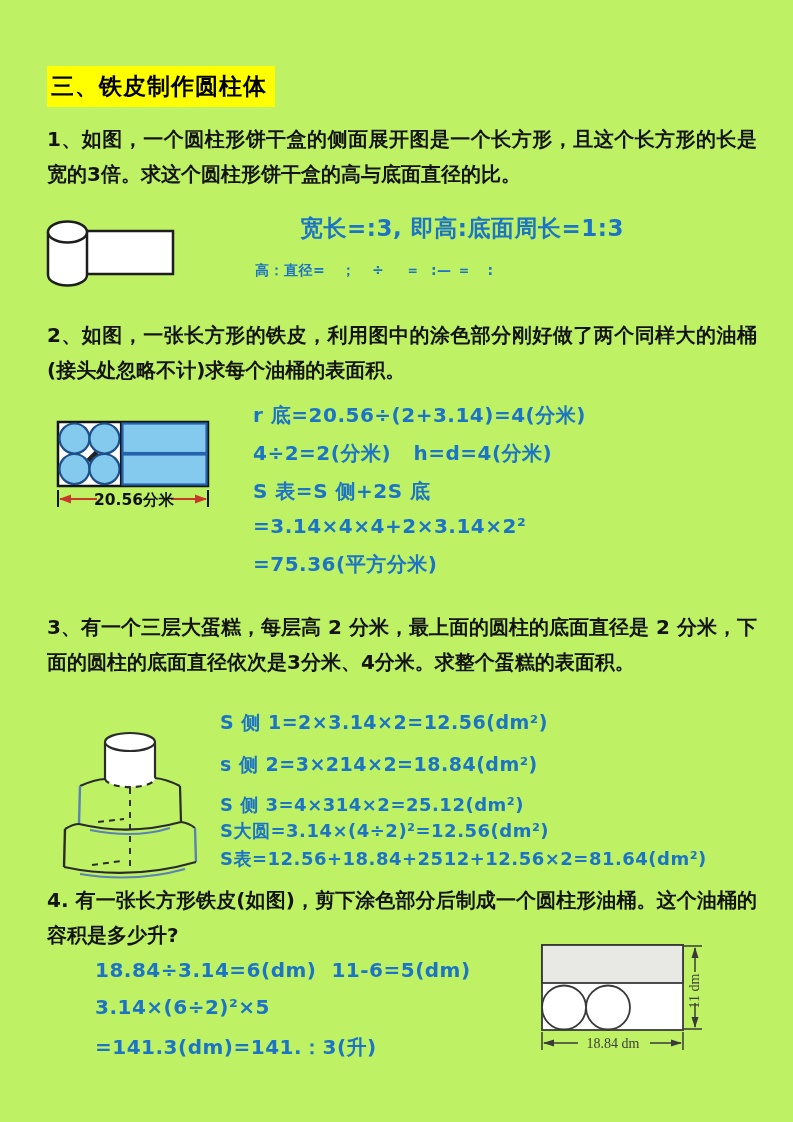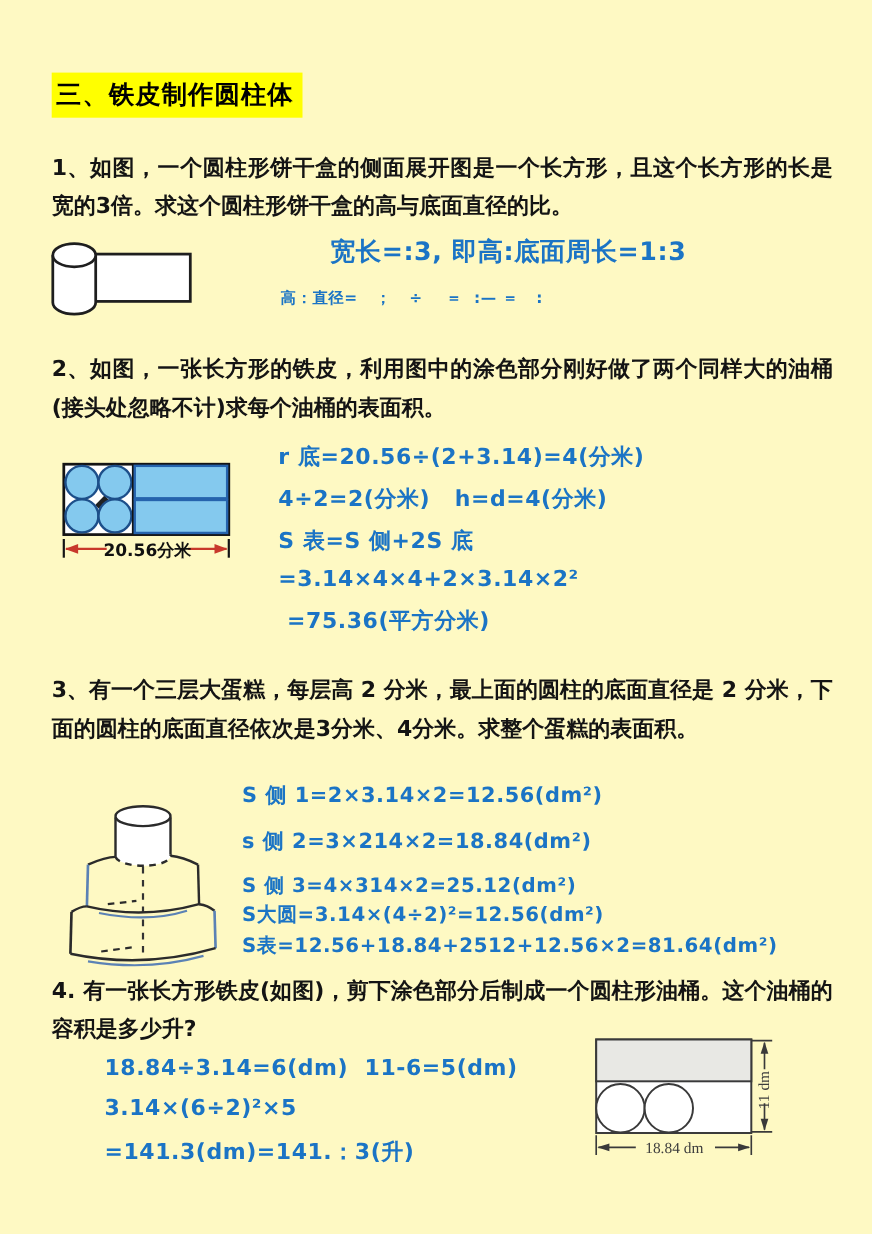--- a/index.html
+++ b/index.html
@@ -1,41 +1,41 @@
 <!DOCTYPE html>
 <html style="--answer-blue: #1b74c5; --highlight-yellow: #ffff00; --fill-blue: #84c9ee; --line-blue: #2563ad; --arrow-red: #c8392b; --gray-fill: #e8e8e4; --ink: #1a1a1a;"><head>
 <meta charset="utf-8">
 <style>
   :root{
     --answer-blue:#1b74c5; --highlight-yellow:#ffff00; --fill-blue:#84c9ee;
     --line-blue:#2563ad; --arrow-red:#c8392b; --gray-fill:#e8e8e4; --ink:#1a1a1a;
   }
   html,body{margin:0;padding:0;background:#fff;}
-  #page{position:relative;width:793px;height:1122px;background:#fef9c3;overflow:hidden;
+  #page{position:relative;width:793px;height:1122px;background:#bef264;overflow:hidden;
         font-family:"DejaVu Sans","Liberation Sans",sans-serif;color:#111;}
   .title{position:absolute;left:47px;top:66px;background:var(--highlight-yellow);
          font-size:23px;font-weight:bold;padding:5px 8px 5px 4px;letter-spacing:1px;color:#000;}
   .ptext{position:absolute;left:47px;width:710px;font-size:20px;line-height:35px;
          font-weight:600;color:#141414;text-align:justify;}
   .ans{position:absolute;color:var(--answer-blue);font-weight:bold;white-space:pre;
        font-size:20px;letter-spacing:0.5px;}
   .ans.small{font-size:18px;}
   svg{position:absolute;overflow:visible;}
   svg text{font-family:"DejaVu Sans","Liberation Sans",sans-serif;}
   .dim-label{font-weight:bold;fill:#111;}
   .dim-serif{font-family:"Liberation Serif","DejaVu Serif",serif;fill:#3c3c3c;}
 </style>
 </head>
 <body>
 
 <div id="page">
 
   <div class="title">三、铁皮制作圆柱体</div>
 
-  <div class="ptext" style="top:135px;">1、如图，一个圆柱形饼干盒的侧面展开图是一个长方形，且这个长方形的长是宽的3倍。求这个圆柱形饼干盒的高与底面直径的比。</div>
+  <div class="ptext" style="top:122px;">1、如图，一个圆柱形饼干盒的侧面展开图是一个长方形，且这个长方形的长是宽的3倍。求这个圆柱形饼干盒的高与底面直径的比。</div>
 
   <svg width="160" height="85" style="left:44px;top:213px;" viewBox="0 0 160 85">
     <rect x="41" y="18" width="88" height="43" fill="#fff" stroke="#1e1e1e" stroke-width="2.5"></rect>
     <path d="M4,19 L4,62 A19.5,10.5 0 0 0 43,62 L43,19 Z" fill="#fff" stroke="none"></path>
     <path d="M4,19 L4,62 A19.5,10.5 0 0 0 43,62 L43,19" fill="none" stroke="#1e1e1e" stroke-width="2.5"></path>
     <ellipse cx="23.5" cy="19" rx="19.5" ry="10.5" fill="#fff" stroke="#1e1e1e" stroke-width="2.5"></ellipse>
   </svg>
 
   <div class="ans" style="left:300px;top:213px;font-size:23px;">宽长=:3, 即高:底面周长=1:3</div>
   <div class="ans" style="left:255px;top:262px;font-size:14px;">高：直径=   ；   ÷    ＝  :— ＝   :</div>
@@ -58,21 +58,21 @@
     <line x1="121" y1="91" x2="156" y2="91" style="stroke:var(--arrow-red)" stroke-width="2.2"></line>
     <polygon points="9,91 21,86.5 21,95.5" style="fill:var(--arrow-red)"></polygon>
     <polygon points="157,91 145,86.5 145,95.5" style="fill:var(--arrow-red)"></polygon>
     <text x="84" y="97" text-anchor="middle" font-size="15.5" class="dim-label">20.56分米</text>
   </svg>
 
   <div class="ans" style="left:253px;top:402px;">r 底=20.56÷(2+3.14)=4(分米)</div>
   <div class="ans" style="left:253px;top:440px;">4÷2=2(分米)   h=d=4(分米)</div>
   <div class="ans" style="left:253px;top:478px;">S 表=S 侧+2S 底</div>
   <div class="ans" style="left:253px;top:514px;">=3.14×4×4+2×3.14×2²</div>
-  <div class="ans" style="left:261px;top:551px;">=75.36(平方分米)</div>
+  <div class="ans" style="left:253px;top:551px;">=75.36(平方分米)</div>
 
   <div class="ptext" style="top:610px;">3、有一个三层大蛋糕，每层高 2 分米，最上面的圆柱的底面直径是 2 分米，下面的圆柱的底面直径依次是3分米、4分米。求整个蛋糕的表面积。</div>
 
   <svg width="160" height="180" style="left:50px;top:702px;" viewBox="0 0 160 180">
     <line x1="80" y1="38" x2="80" y2="168" stroke="#333" stroke-width="2" stroke-dasharray="6,6"></line>
     <path d="M55,40 L55,77 A25,9 0 0 0 105,75 L105,40 Z" fill="#fff" stroke="none"></path>
     <ellipse cx="80" cy="40" rx="25" ry="9" fill="#fff" stroke="#2b2b2b" stroke-width="2.2"></ellipse>
     <line x1="55" y1="41" x2="55" y2="77" stroke="#2b2b2b" stroke-width="2.2"></line>
     <line x1="105" y1="41" x2="105" y2="75" stroke="#2b2b2b" stroke-width="2.2"></line>
     <path d="M55,77 A25,9 0 0 0 105,75" fill="none" stroke="#2b2b2b" stroke-width="2.2" stroke-dasharray="6,5"></path>

